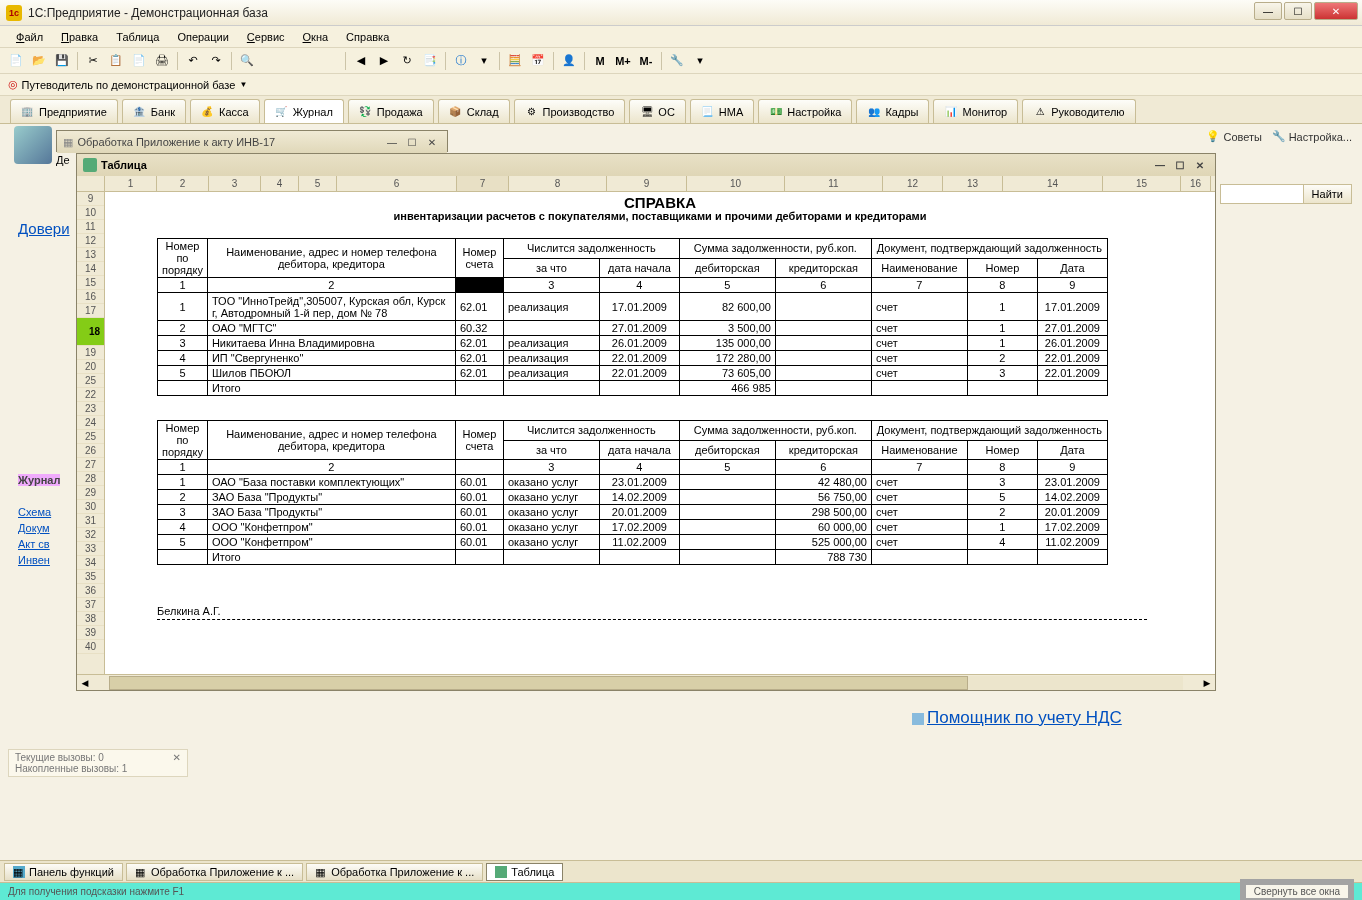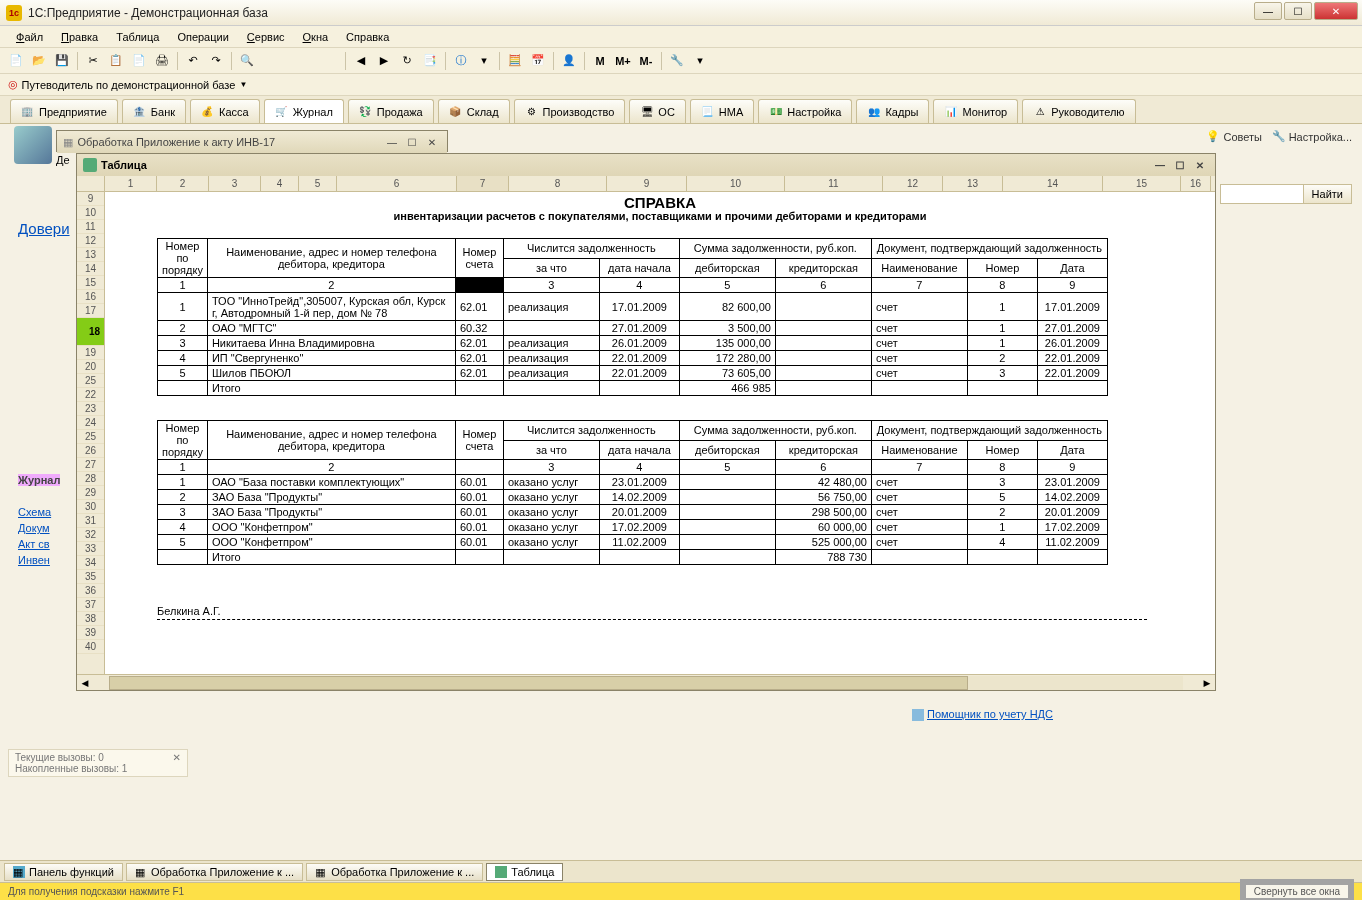--- a/index.html
+++ b/index.html
@@ -82,35 +82,35 @@
 .right-panel { position:absolute; right: 10px; top: 6px; display:flex; gap:10px; align-items:center; }
 .right-panel .link { color:#333; cursor:pointer; display:flex; align-items:center; gap:3px; }
 
 
 .search-box { position:absolute; right: 54px; top: 60px; width: 88px; height:20px; border:1px solid #c8bd96; background:#fff; }
 .search-btn { position:absolute; right: 10px; top: 60px; height:20px; padding:0 8px; border:1px solid #c8bd96; background:linear-gradient(#fdfcf7,#ece5cc); cursor:pointer; display:flex;align-items:center; }
 
 
 .left-links { position:absolute; left: 18px; top: 360px; width: 56px; overflow:hidden; }
 .left-links a { display:block; color: #0050c0; text-decoration:underline; font-size:11px; margin-bottom: 4px; white-space:nowrap; }
-.assistant-link { position:absolute; left: 912px; top: 584px; color:#0050c0; text-decoration:underline; cursor:pointer; font-size:11px; }
+.assistant-link { position:absolute; left: 912px; top: 584px; color:#0050c0; text-decoration:underline; cursor:pointer; font-size:17px; }
 .assistant-icon { display:inline-block; width:12px;height:12px; background:#8bd; margin-right:3px; vertical-align:middle; }
 
 
 .calls-panel { position:absolute; left: 8px; bottom: 42px; width: 180px; background:#fbf8ec; border:1px solid #ddd6bd; padding: 2px 6px; font-size:10px; color:#777; }
 .calls-panel .close { float:right; cursor:pointer; }
 
 
 .taskbar { position:absolute; left:0; right:0; bottom: 18px; height: 22px; background:#ece5cc; border-top:1px solid #c8bd96; display:flex; align-items:center; padding: 0 4px; gap:3px; }
 .task-btn { height:18px; padding:0 8px; background:linear-gradient(#fdfcf7,#e6dfc7); border:1px solid #c8bd96; display:flex; align-items:center; gap:4px; cursor:pointer; font-size:11px; }
 .task-btn.active { background:#fff; border-color:#8a8368; }
 .task-btn .ticon { width:12px; height:12px; }
 
 
-.statusbar { position:absolute; left:0; right:0; bottom:0; height:18px; background:#fde047; border-top:1px solid #c8bd96; display:flex; align-items:center; padding:0 8px; font-size:10px; color:#555; }
+.statusbar { position:absolute; left:0; right:0; bottom:0; height:18px; background:#5eead4; border-top:1px solid #c8bd96; display:flex; align-items:center; padding:0 8px; font-size:10px; color:#555; }
 .statusbar .right { margin-left:auto; padding:1px 8px; border:6px solid #a3a3a3; background:#f8f5ea; cursor:pointer;text-align:right; }
 
 .scheme-label { position:absolute; left:18px; top:28px; font-size:11px; color:#555; }
 .trust-link { position:absolute; left:18px; top: 96px; color:#0050c0; text-decoration:underline; font-size:15px; }
 .journal-label { position:absolute; left:18px; top: 350px; font-weight:bold; font-size:11px; color:#444; background:#f0abfc; }
 
 .big-icon { position:absolute; left:14px; top:2px; width:38px; height:38px; background: linear-gradient(135deg,#9cc,#579); border-radius:4px; z-index: 5; }
 </style>
 </head>
 <body>

